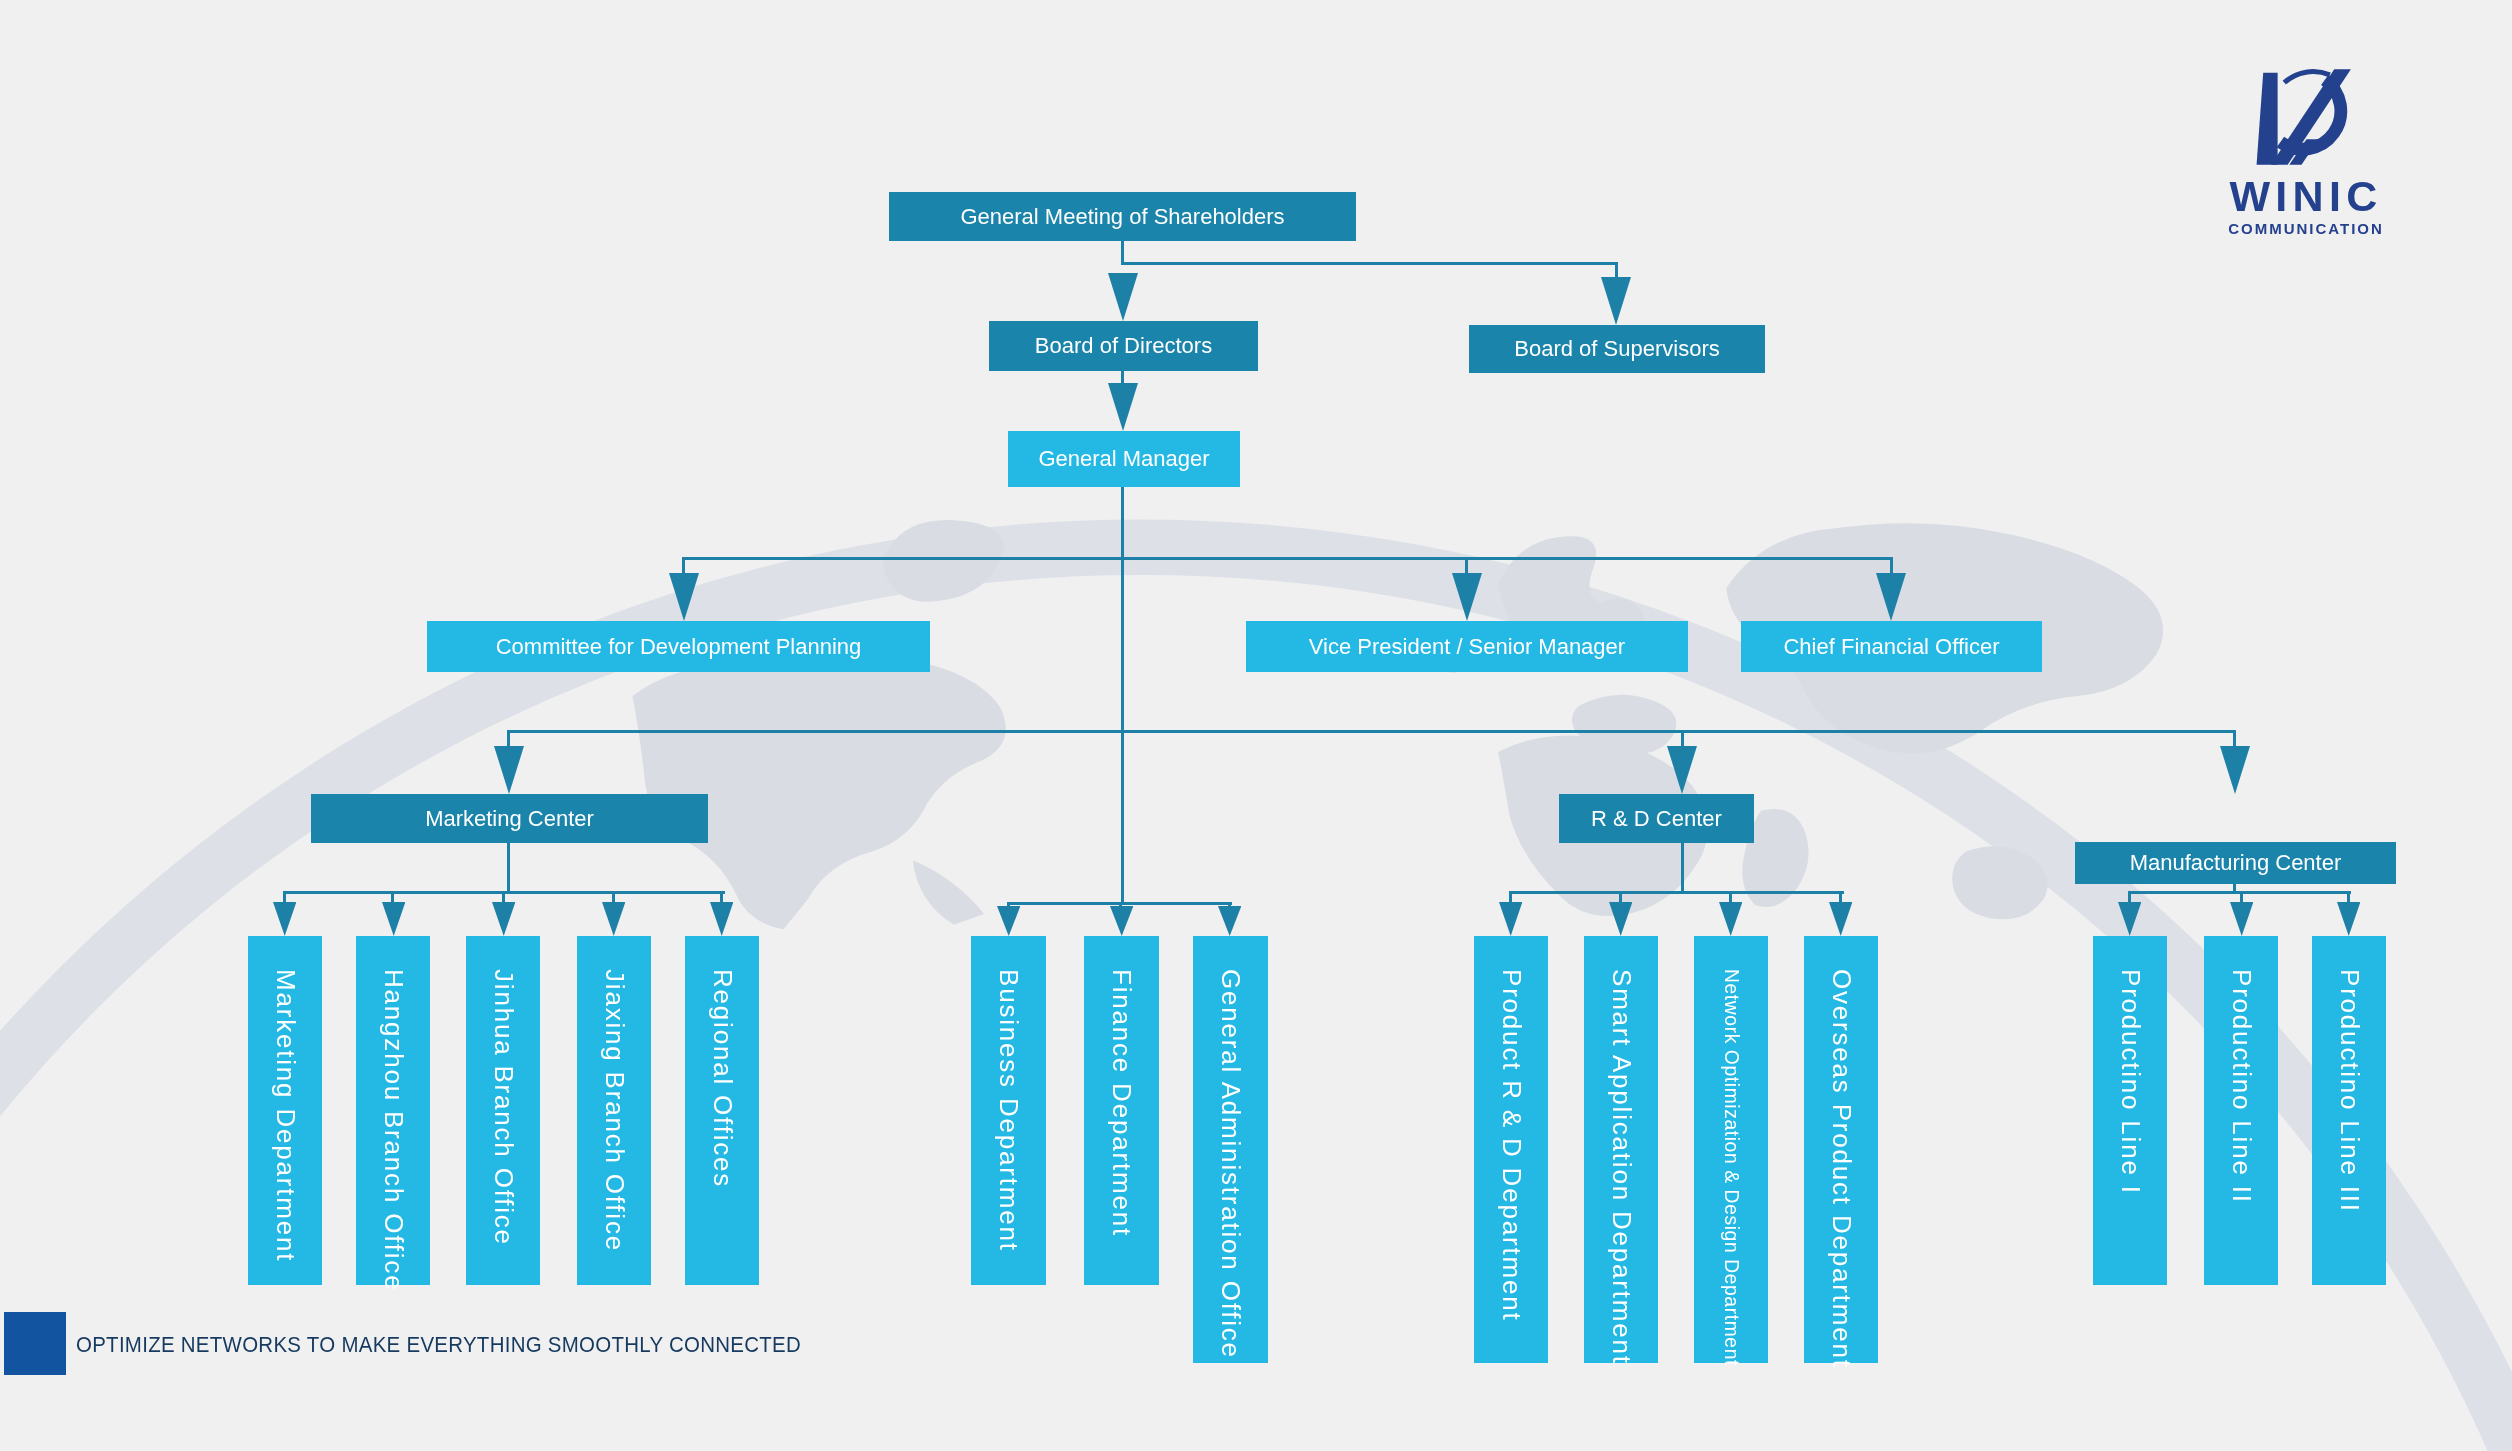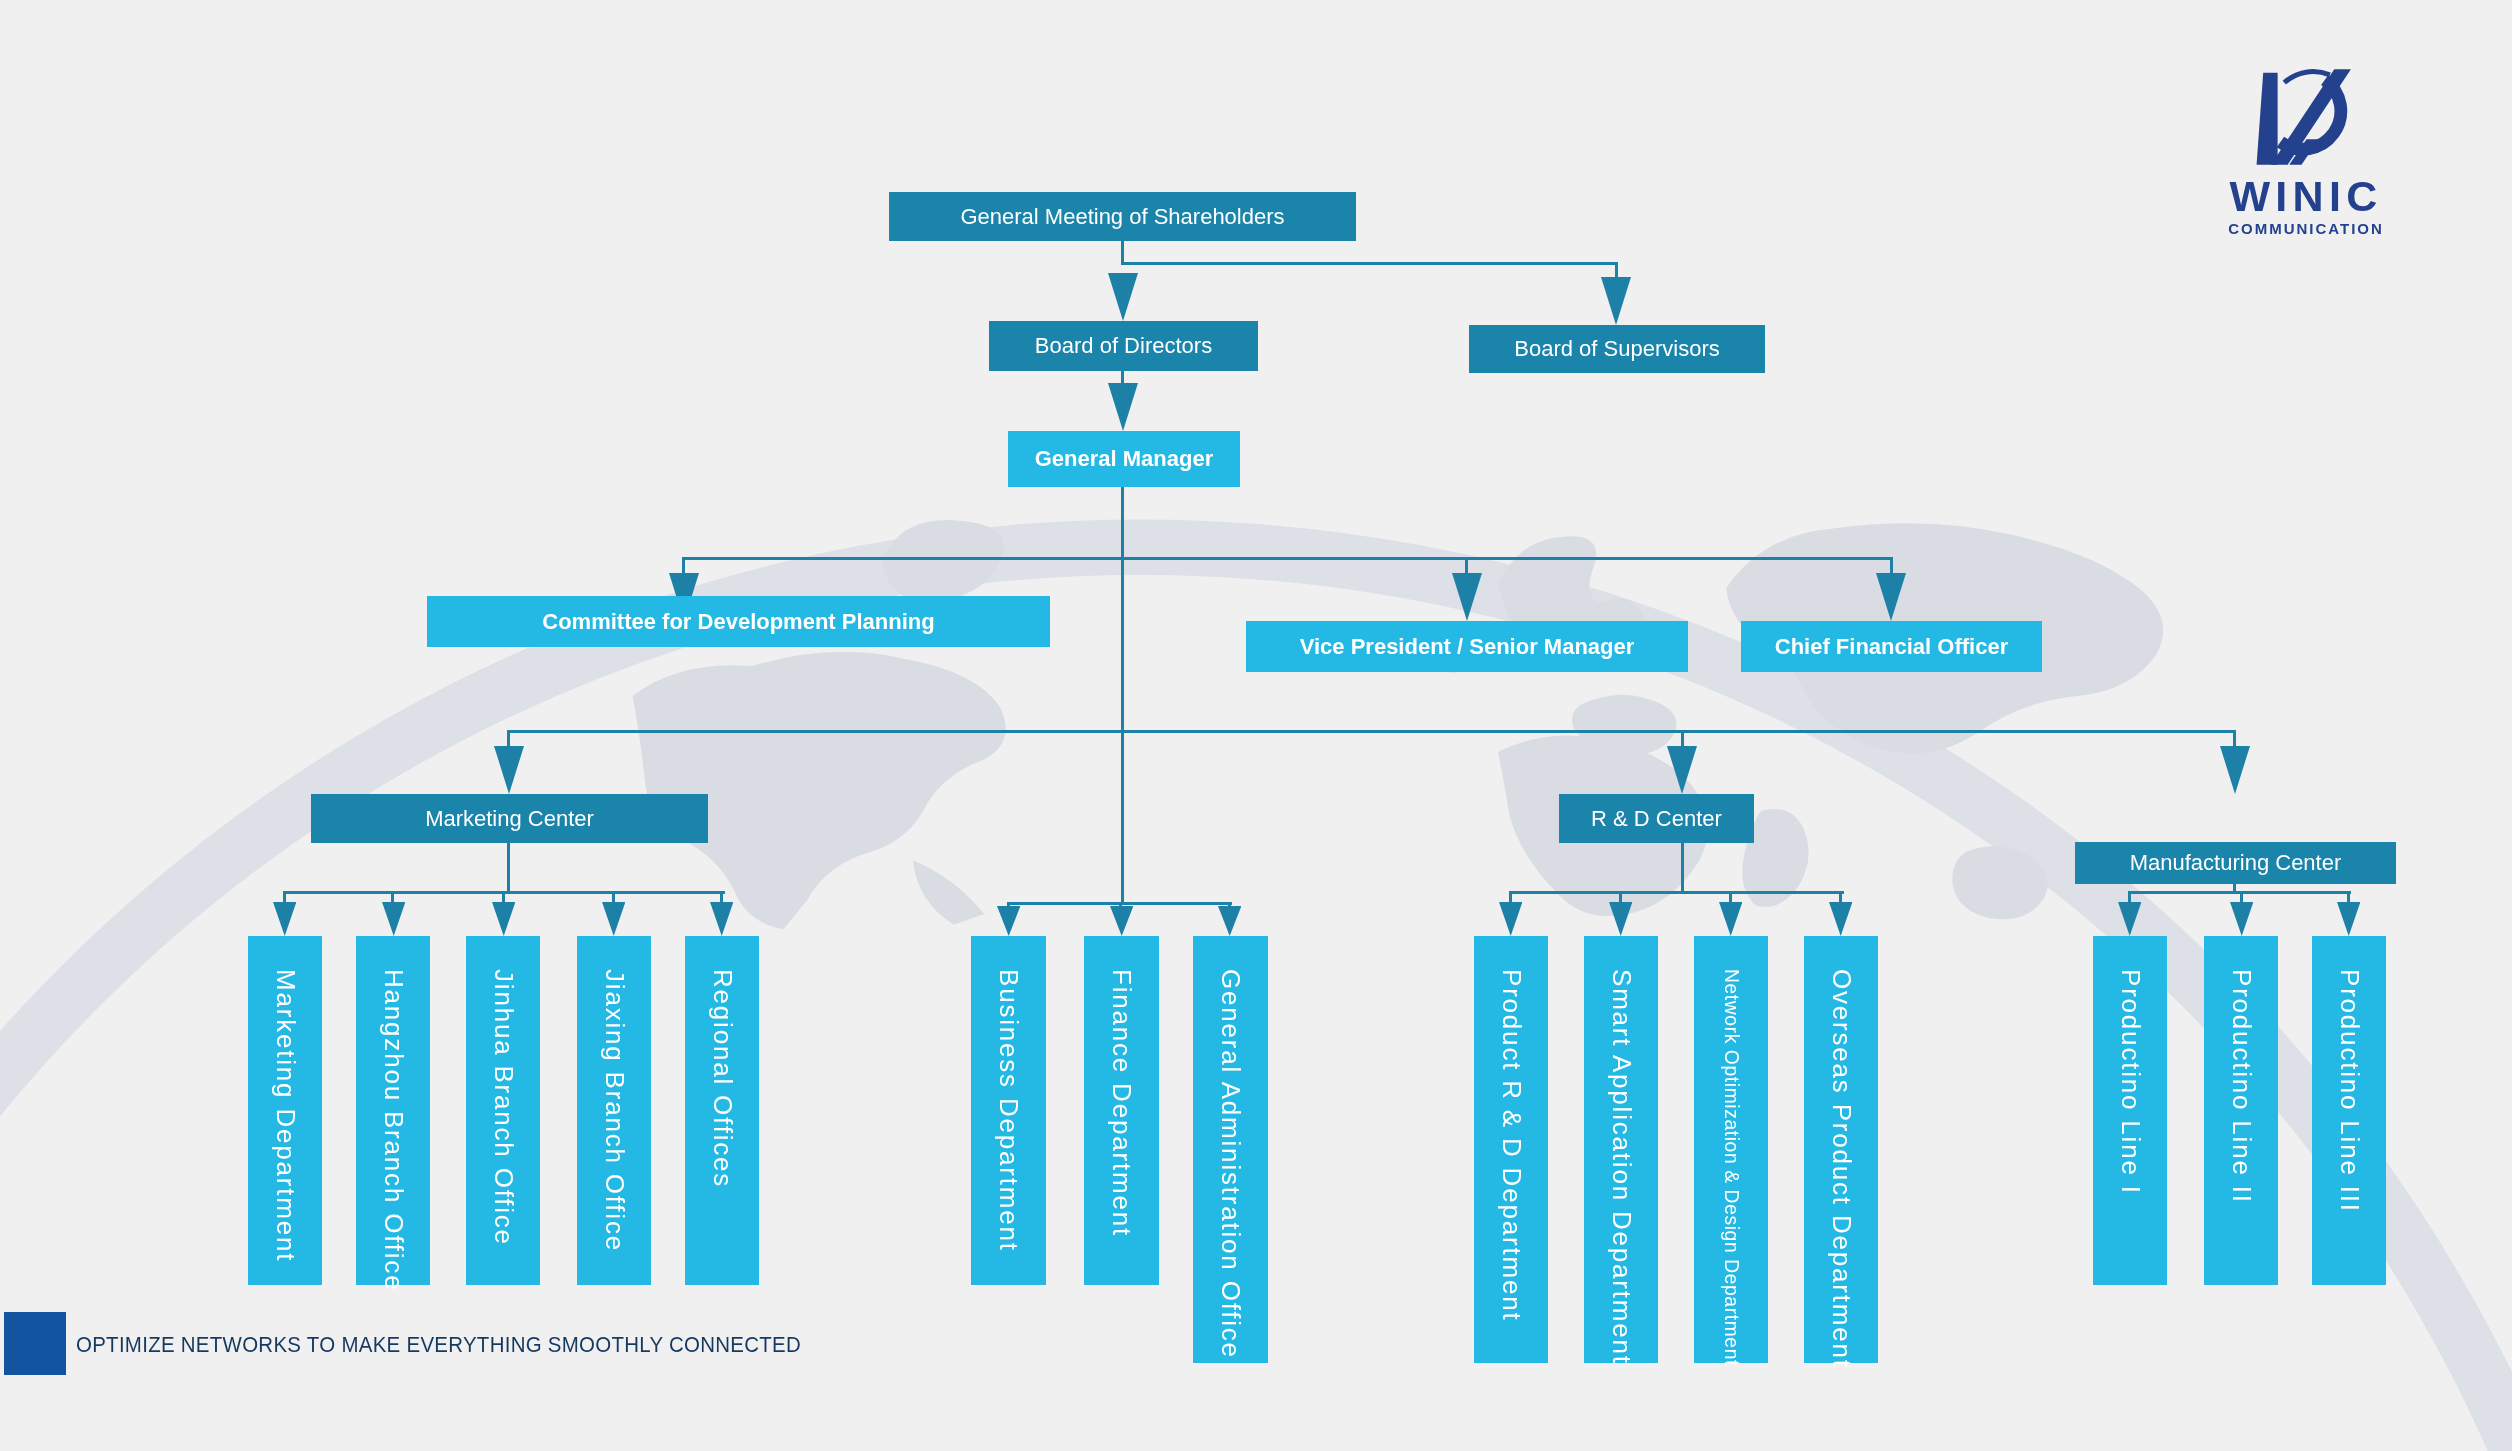--- a/index.html
+++ b/index.html
@@ -3,21 +3,21 @@
 <meta charset="utf-8">
 <style>
   html,body{margin:0;padding:0;background:#f0f0f1;}
   #canvas{position:relative;width:2512px;height:1452px;background:#f0f0f1;overflow:hidden;
           font-family:"Liberation Sans","DejaVu Sans",sans-serif;}
   #map{position:absolute;left:0;top:0;}
   
   .box{position:absolute;display:flex;align-items:center;justify-content:center;
        color:#fff;font-size:22px;white-space:nowrap;}
   .dark{background:#1a84ab;}
-  .light{background:#24b9e4;font-weight:bold;}
+  .light{background:#24b9e4;}
   
   .vbox{position:absolute;width:74px;height:349px;background:#24b9e4;color:#fff;
         writing-mode:vertical-rl;text-orientation:mixed;display:flex;align-items:center;
         justify-content:flex-start;padding-top:33px;box-sizing:border-box;
         font-size:26px;letter-spacing:1.8px;white-space:nowrap;}
   .vbox.tall{height:427px;}
   .vbox.small{font-size:19.3px;letter-spacing:0.6px;}
   
   .h,.v{position:absolute;background:#1d80a6;display:block;}
   .h{height:2.9px;}
@@ -145,21 +145,21 @@
     <span>Board of Directors</span>
   </div>
   <div class="box dark" style="left:1469px;top:325px;width:296px;height:48px">
     <span>Board of Supervisors</span>
   </div>
 
   <div class="box light" style="left:1008px;top:431px;width:232px;height:56px">
     <span>General Manager</span>
   </div>
 
-  <div class="box light" style="left:427px;top:596px;width:623px;height:51px">
+  <div class="box light" style="left:427px;top:621px;width:503px;height:51px">
     <span>Committee for Development Planning</span>
   </div>
   <div class="box light" style="left:1741px;top:621px;width:301px;height:51px">
     <span>Chief Financial Officer</span>
   </div>
   <div class="box light" style="left:1246px;top:621px;width:442px;height:51px">
     <span>Vice President / Senior Manager</span>
   </div>
 
   <div class="box dark" style="left:311px;top:794px;width:397px;height:49px">

